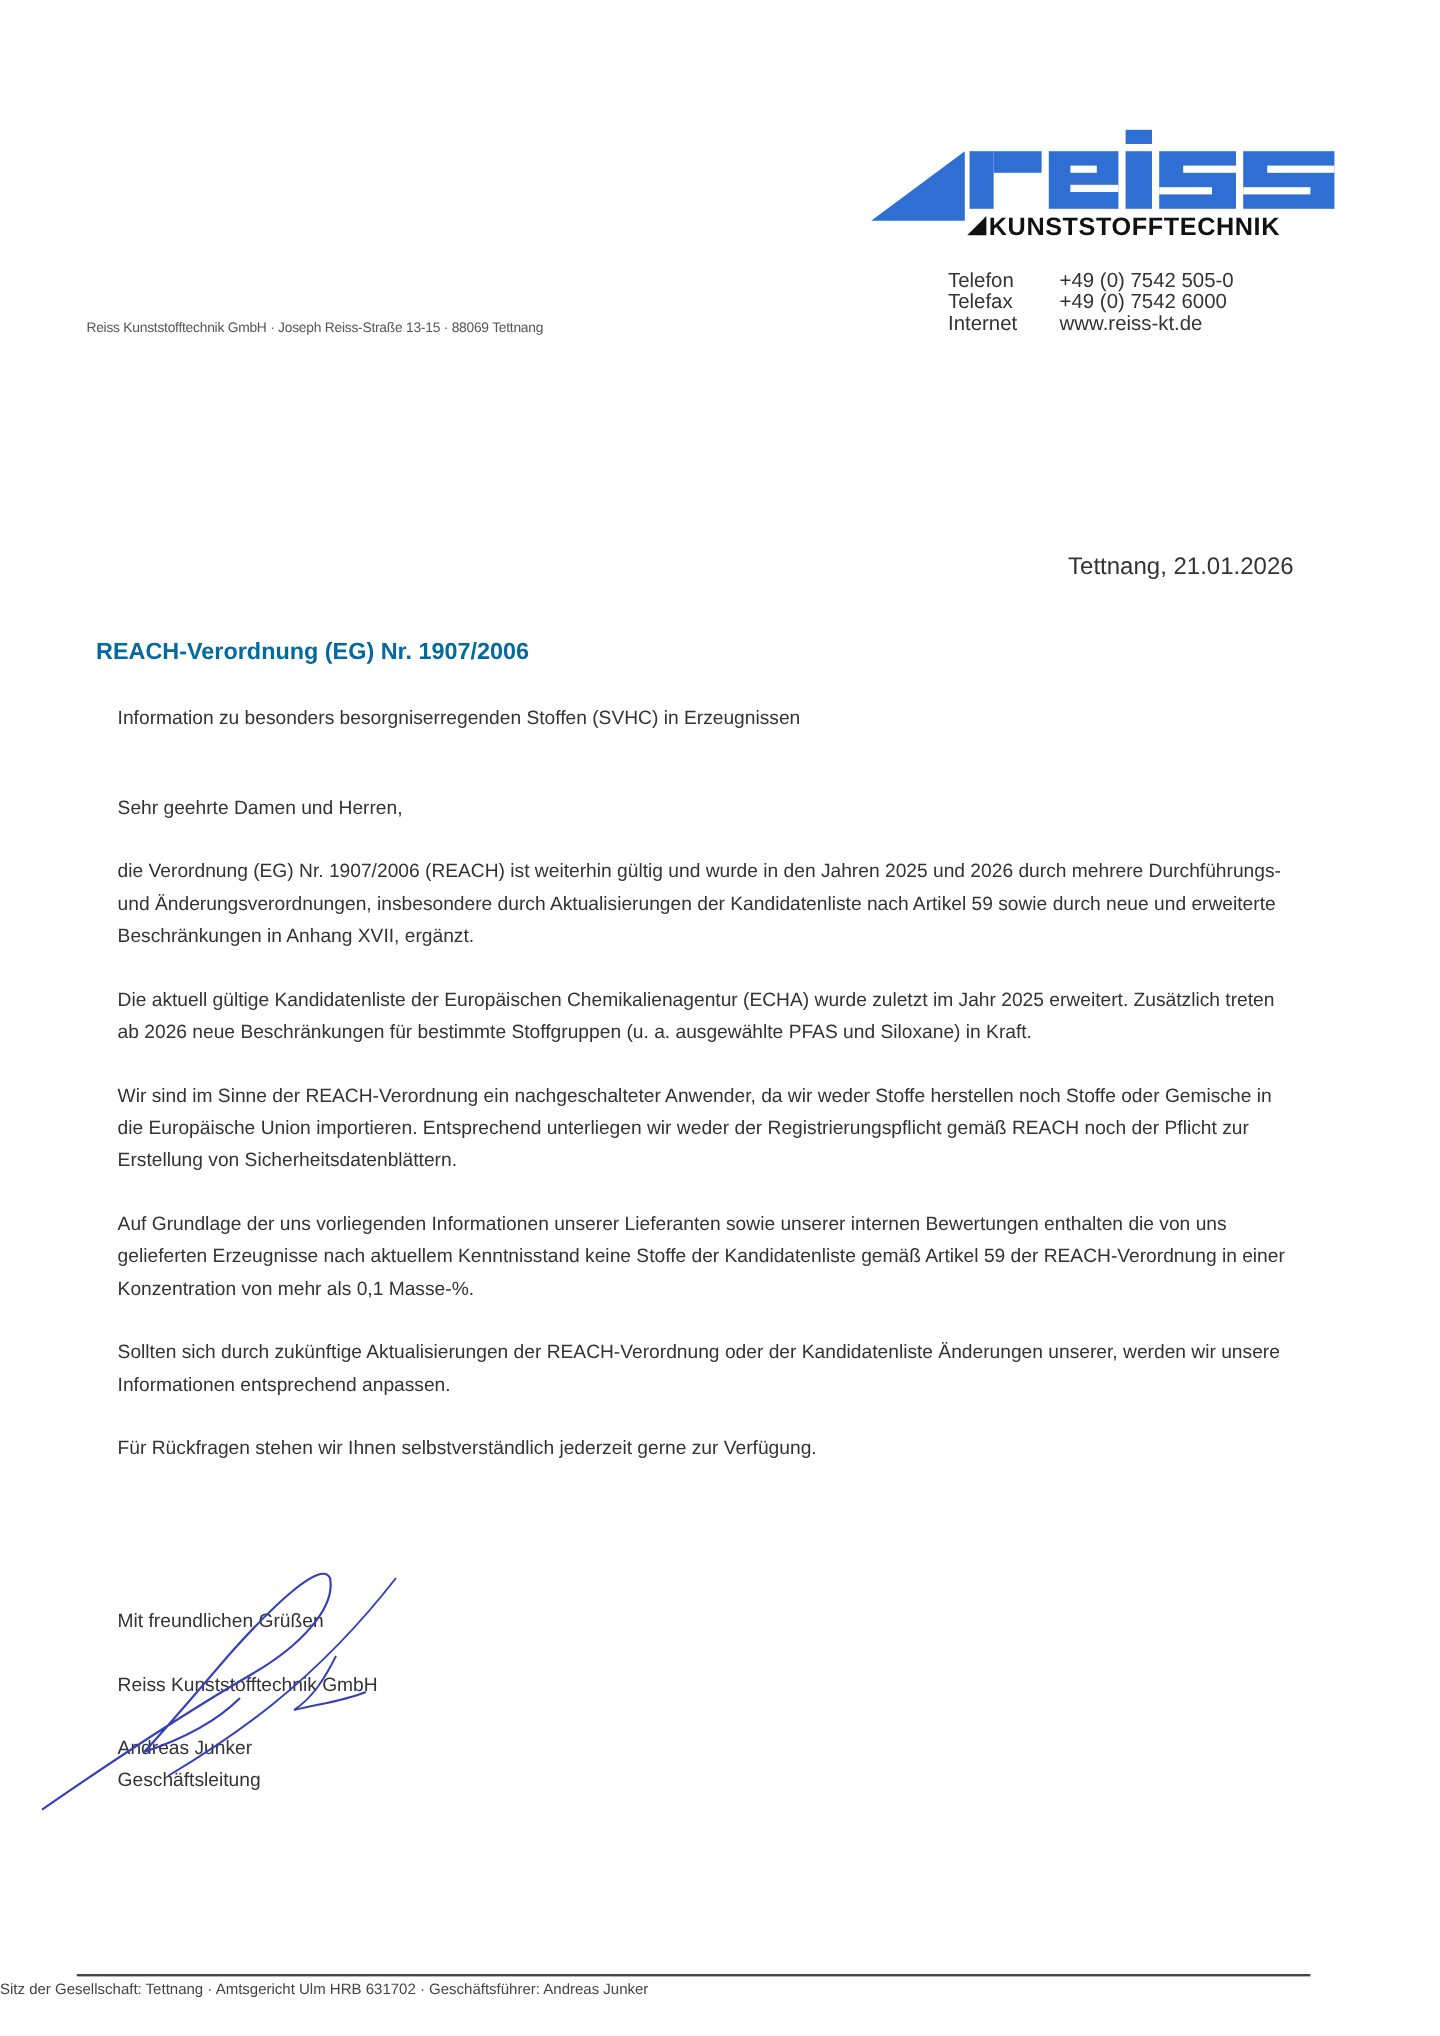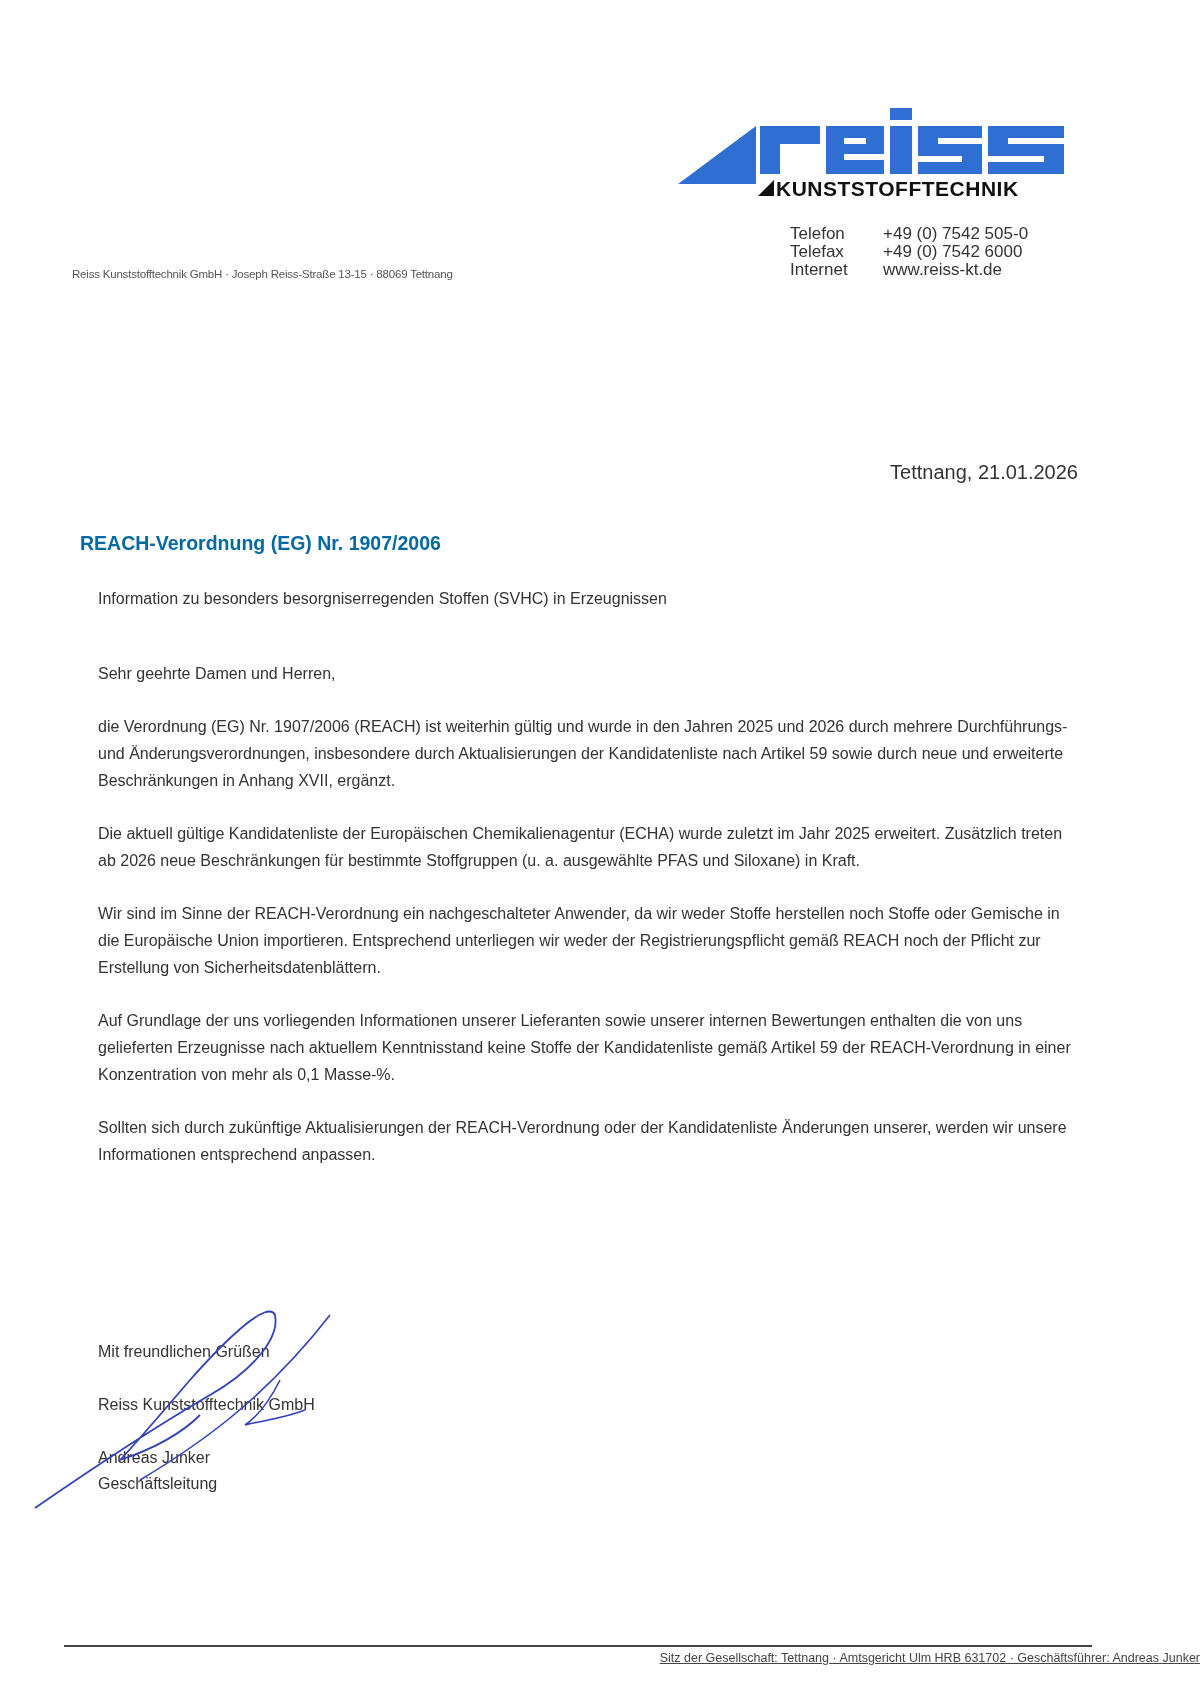--- a/index.html
+++ b/index.html
@@ -2,21 +2,21 @@
 <html><head>
 <meta charset="utf-8">
 <style>
   html, body { margin: 0; padding: 0; background: #ffffff; }
   body {
     width: 1200px; height: 1697px; position: relative; overflow: hidden;
     font-family: "Liberation Sans", sans-serif; color: #222;
   }
   .abs { position: absolute; }
   
-  #logo { left: 676px; top: 108px; width: 390px; height: 92px; }
+  #logo { left: 724px; top: 108px; width: 390px; height: 92px; }
   #logo svg { width: 100%; height: 100%; display: block; }
   
   #contact { left: 790px; top: 225px; font-size: 17px; line-height: 18px; color: #333; }
   #contact .row { display: flex; }
   #contact .lbl { width: 93px; }
   
   #sender { left: 72px; top: 268px; font-size: 11.5px; color: #555; letter-spacing: -0.2px; }
   
   #date { right: 122px; top: 461px; font-size: 20px; color: #333; }
   
@@ -26,21 +26,21 @@
   #body { left: 98px; top: 640px; width: 980px; font-size: 16px; line-height: 27px; color: #333; margin-top: 20px; }
   #body p { margin: 0 0 26px 0; }
   #body p.salutation { margin-bottom: 26px; }
   
   #closing { left: 98px; top: 1343px; font-size: 16px; color: #333; }
   #closing div { position: absolute; white-space: nowrap; }
   
   #signature { left: 30px; top: 1300px; width: 360px; height: 215px; pointer-events: none; }
   
   #footer-line { left: 64px; top: 1645px; width: 1028px; height: 2px; background: #444; }
-  #footer-text { left: 0; width: 1200px; top: 1651px; font-size: 12.5px; color: #444; text-align: right; text-decoration: underline; }
+  #footer-text { left: 0; width: 1200px; top: 1651px; font-size: 12.5px; color: #444; text-align: left; }
 </style>
 </head>
 <body>
 
 <div id="logo" class="abs">
   <svg viewBox="0 0 390 92" xmlns="http://www.w3.org/2000/svg">
     <g class="logo-blue" fill="#2f6fd3">
       <polygon points="2,76 80,18 80,76" fill="#2f6fd3"></polygon>
 
       <rect x="84" y="18" width="20" height="48" fill="#2f6fd3"></rect>
@@ -93,20 +93,21 @@
 <div id="subject" class="abs">REACH-Verordnung (EG) Nr. 1907/2006</div>
 <div id="subline" class="abs">Information zu besonders besorgniserregenden Stoffen (SVHC) in Erzeugnissen</div>
 
 <div id="body" class="abs">
   <p class="salutation">Sehr geehrte Damen und Herren,</p>
   <p>die Verordnung (EG) Nr. 1907/2006 (REACH) ist weiterhin gültig und wurde in den Jahren 2025 und 2026 durch mehrere Durchführungs- und Änderungsverordnungen, insbesondere durch Aktualisierungen der Kandidatenliste nach Artikel 59 sowie durch neue und erweiterte Beschränkungen in Anhang XVII, ergänzt.</p>
   <p>Die aktuell gültige Kandidatenliste der Europäischen Chemikalienagentur (ECHA) wurde zuletzt im Jahr 2025 erweitert. Zusätzlich treten ab 2026 neue Beschränkungen für bestimmte Stoffgruppen (u. a. ausgewählte PFAS und Siloxane) in Kraft.</p>
   <p>Wir sind im Sinne der REACH-Verordnung ein nachgeschalteter Anwender, da wir weder Stoffe herstellen noch Stoffe oder Gemische in die Europäische Union importieren. Entsprechend unterliegen wir weder der Registrierungspflicht gemäß REACH noch der Pflicht zur Erstellung von Sicherheitsdatenblättern.</p>
   <p>Auf Grundlage der uns vorliegenden Informationen unserer Lieferanten sowie unserer internen Bewertungen enthalten die von uns gelieferten Erzeugnisse nach aktuellem Kenntnisstand keine Stoffe der Kandidatenliste gemäß Artikel 59 der REACH-Verordnung in einer Konzentration von mehr als 0,1 Masse-%.</p>
   <p>Sollten sich durch zukünftige Aktualisierungen der REACH-Verordnung oder der Kandidatenliste Änderungen unserer, werden wir unsere Informationen entsprechend anpassen.</p>
+  <p>Für Rückfragen stehen wir Ihnen selbstverständlich jederzeit gerne zur Verfügung.</p>
 </div>
 
 <div id="closing" class="abs">
   <div style="top:0">Mit freundlichen Grüßen</div>
   <div style="top:53px">Reiss Kunststofftechnik GmbH</div>
   <div style="top:106px">Andreas Junker</div>
   <div style="top:132px">Geschäftsleitung</div>
 </div>
 
 <svg id="signature" class="abs" viewBox="0 0 360 215">

